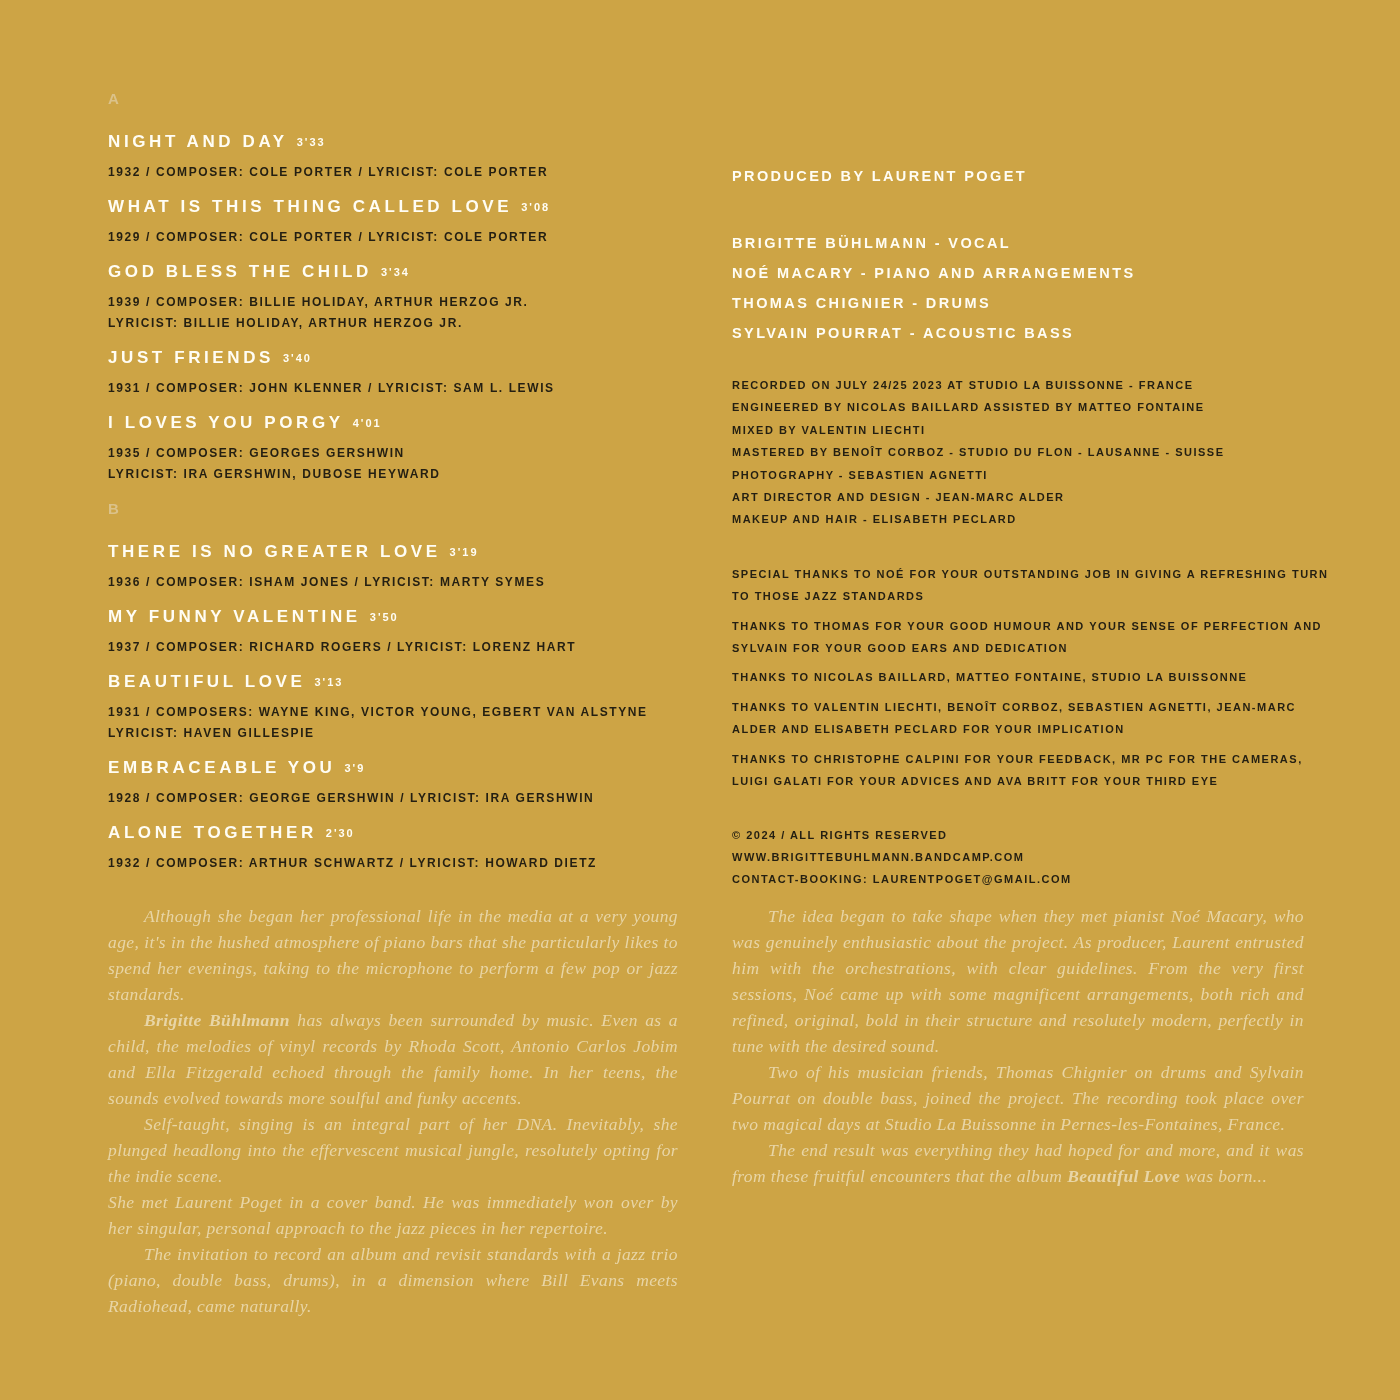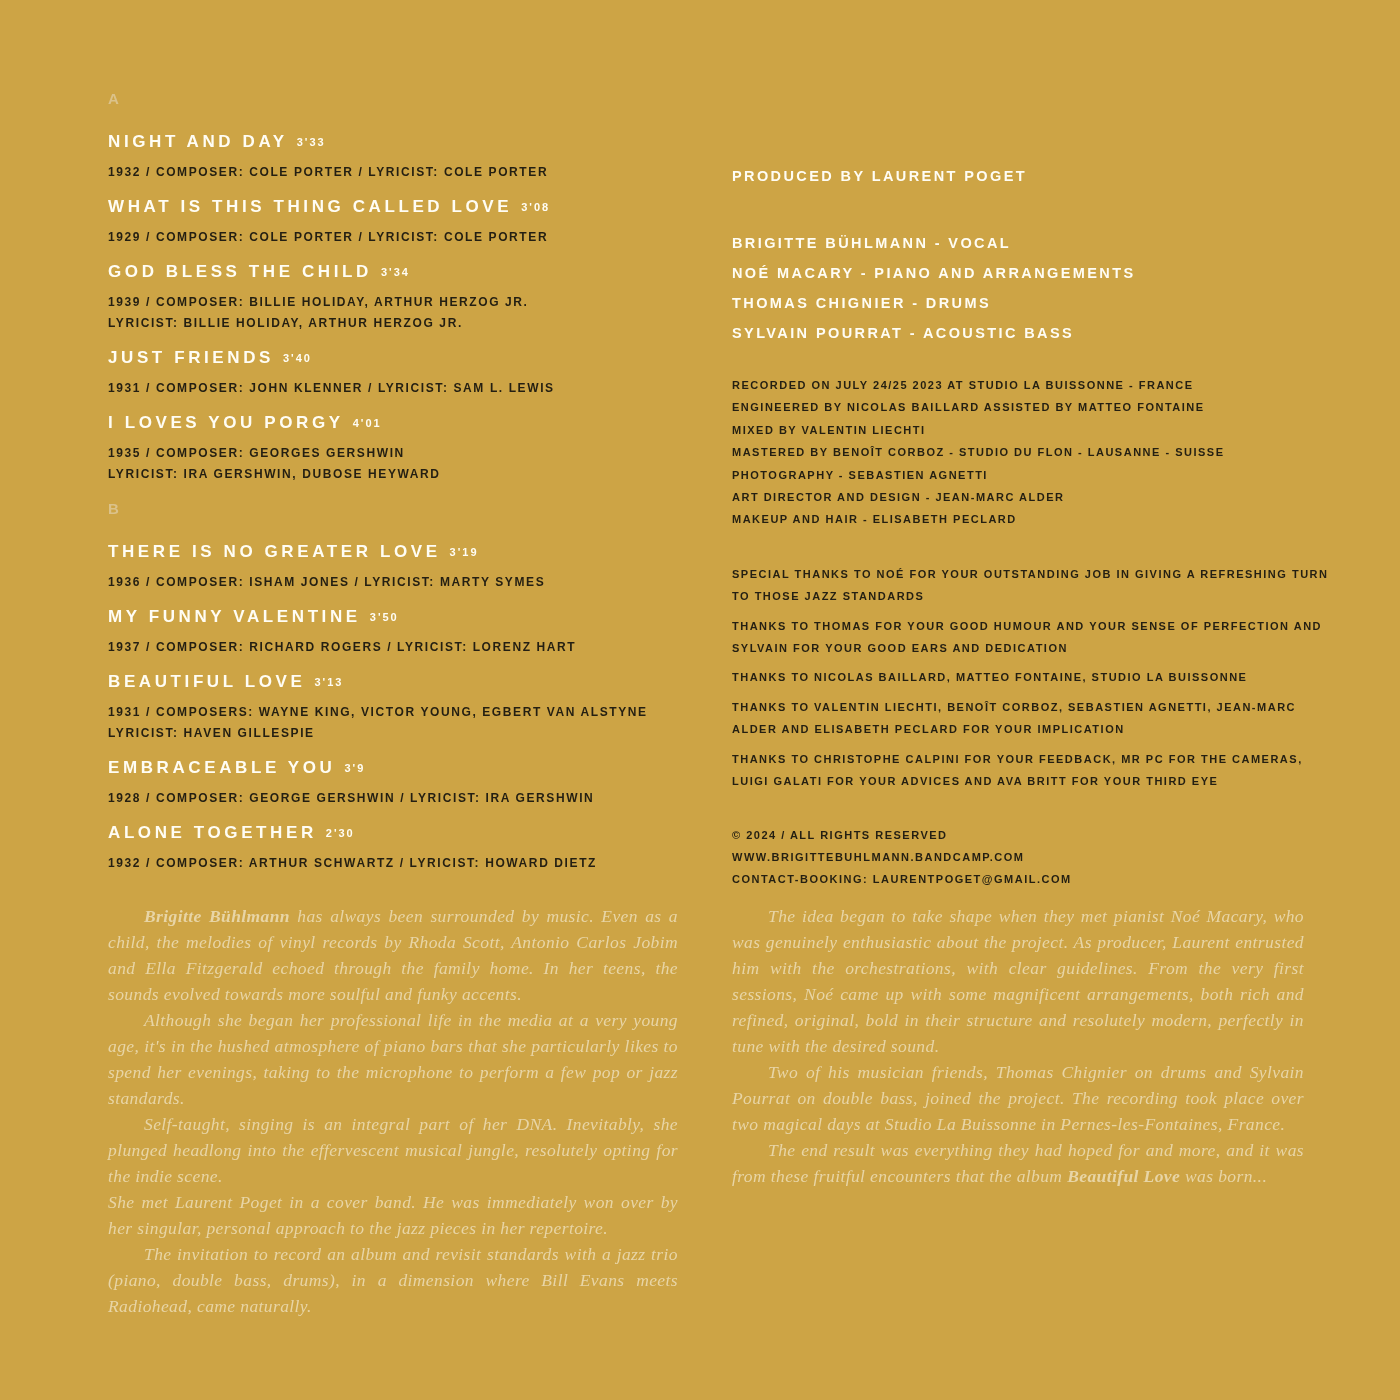--- a/index.html
+++ b/index.html
@@ -163,22 +163,22 @@
 
   <div class="legal">
     <div class="legal-line">© 2024 / ALL RIGHTS RESERVED</div>
     <div class="legal-line">WWW.BRIGITTEBUHLMANN.BANDCAMP.COM</div>
     <div class="legal-line">CONTACT-BOOKING: LAURENTPOGET@GMAIL.COM</div>
   </div>
 
 </div>
 
 <div class="bio bio-left">
+  <p>Although she began her professional life in the media at a very young age, it's in the hushed atmosphere of piano bars that she particularly likes to spend her evenings, taking to the microphone to perform a few pop or jazz standards.</p>
   <p><span class="bold">Brigitte Bühlmann</span><span> has always been surrounded by music. Even as a child, the melodies of vinyl records by Rhoda Scott, Antonio Carlos Jobim and Ella Fitzgerald echoed through the family home. In her teens, the sounds evolved towards more soulful and funky accents.</span></p>
-  <p>Although she began her professional life in the media at a very young age, it's in the hushed atmosphere of piano bars that she particularly likes to spend her evenings, taking to the microphone to perform a few pop or jazz standards.</p>
   <p>Self-taught, singing is an integral part of her DNA. Inevitably, she plunged headlong into the effervescent musical jungle, resolutely opting for the indie scene.</p>
   <p class="no-indent">She met Laurent Poget in a cover band. He was immediately won over by her singular, personal approach to the jazz pieces in her repertoire.</p>
   <p>The invitation to record an album and revisit standards with a jazz trio (piano, double bass, drums), in a dimension where Bill Evans meets Radiohead, came naturally.</p>
 </div>
 
 <div class="bio bio-right">
   <p>The idea began to take shape when they met pianist Noé Macary, who was genuinely enthusiastic about the project. As producer, Laurent entrusted him with the orchestrations, with clear guidelines. From the very first sessions, Noé came up with some magnificent arrangements, both rich and refined, original, bold in their structure and resolutely modern, perfectly in tune with the desired sound.</p>
   <p>Two of his musician friends, Thomas Chignier on drums and Sylvain Pourrat on double bass, joined the project. The recording took place over two magical days at Studio La Buissonne in Pernes-les-Fontaines, France.</p>
   <p><span>The end result was everything they had hoped for and more, and it was from these fruitful encounters that the album </span><span class="bold">Beautiful Love</span><span> was born...</span></p>
 </div>

